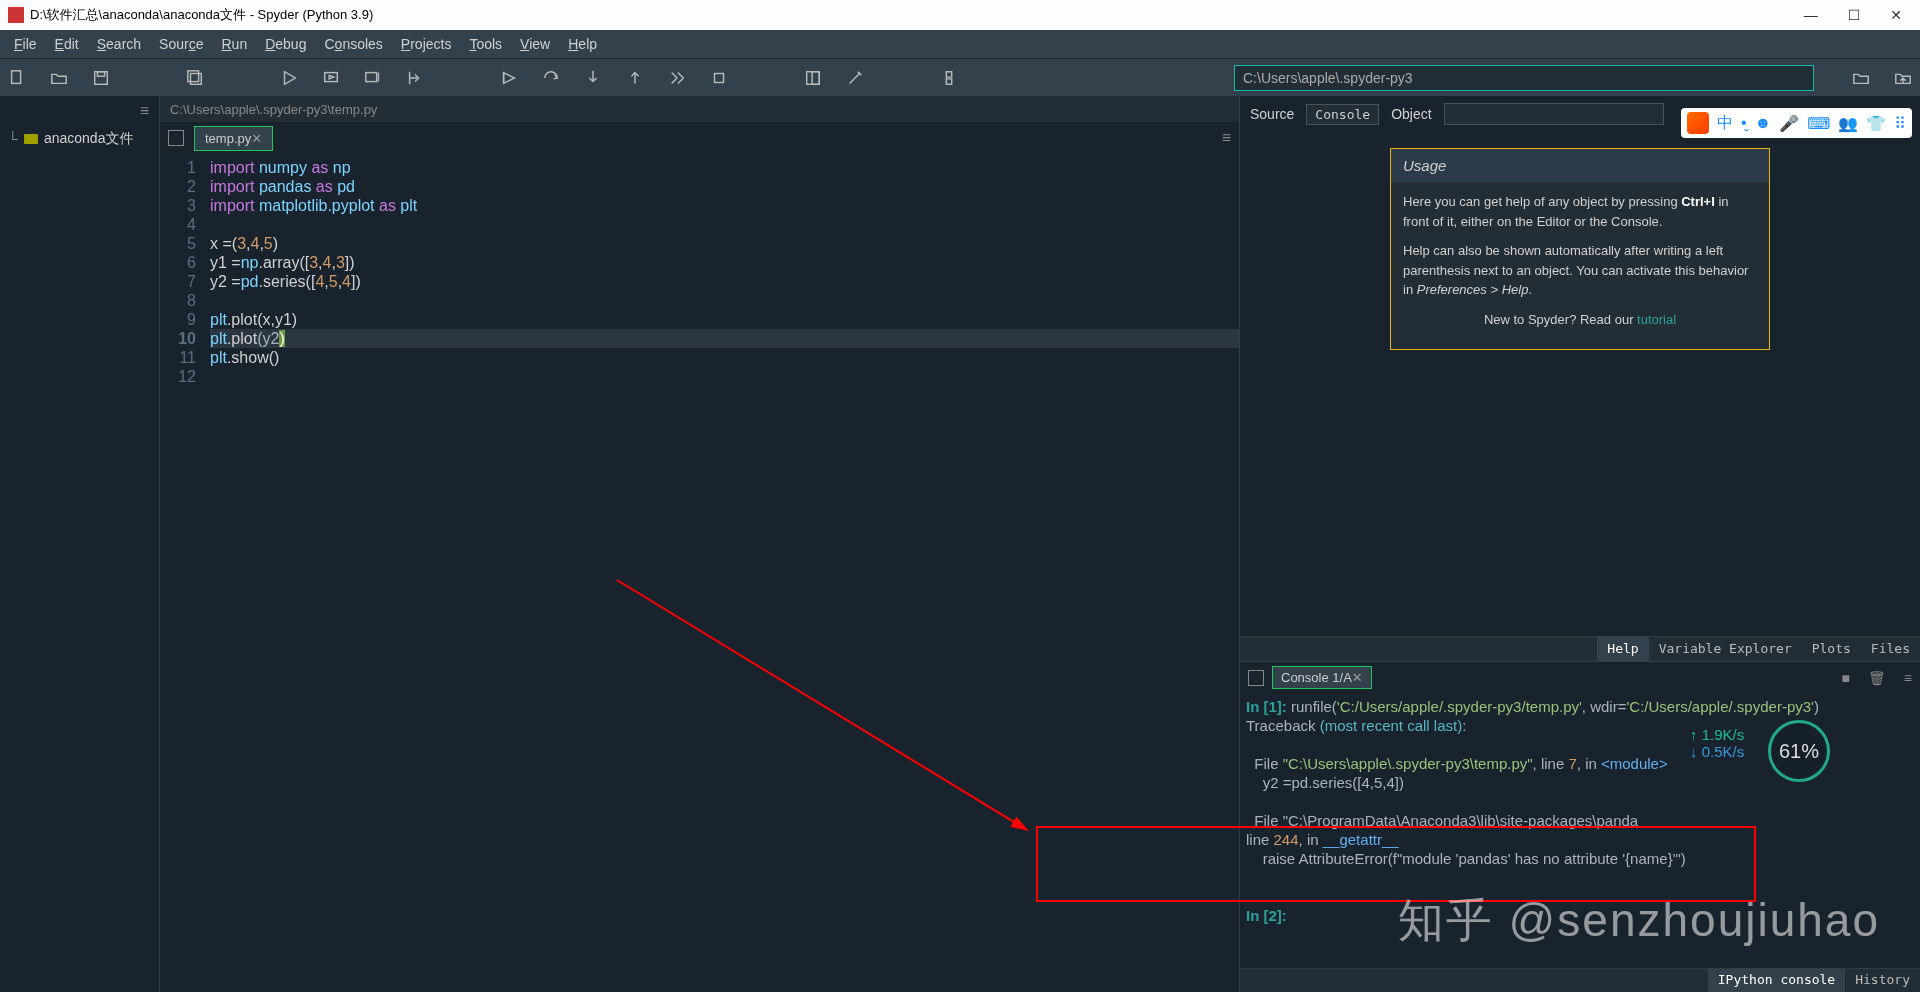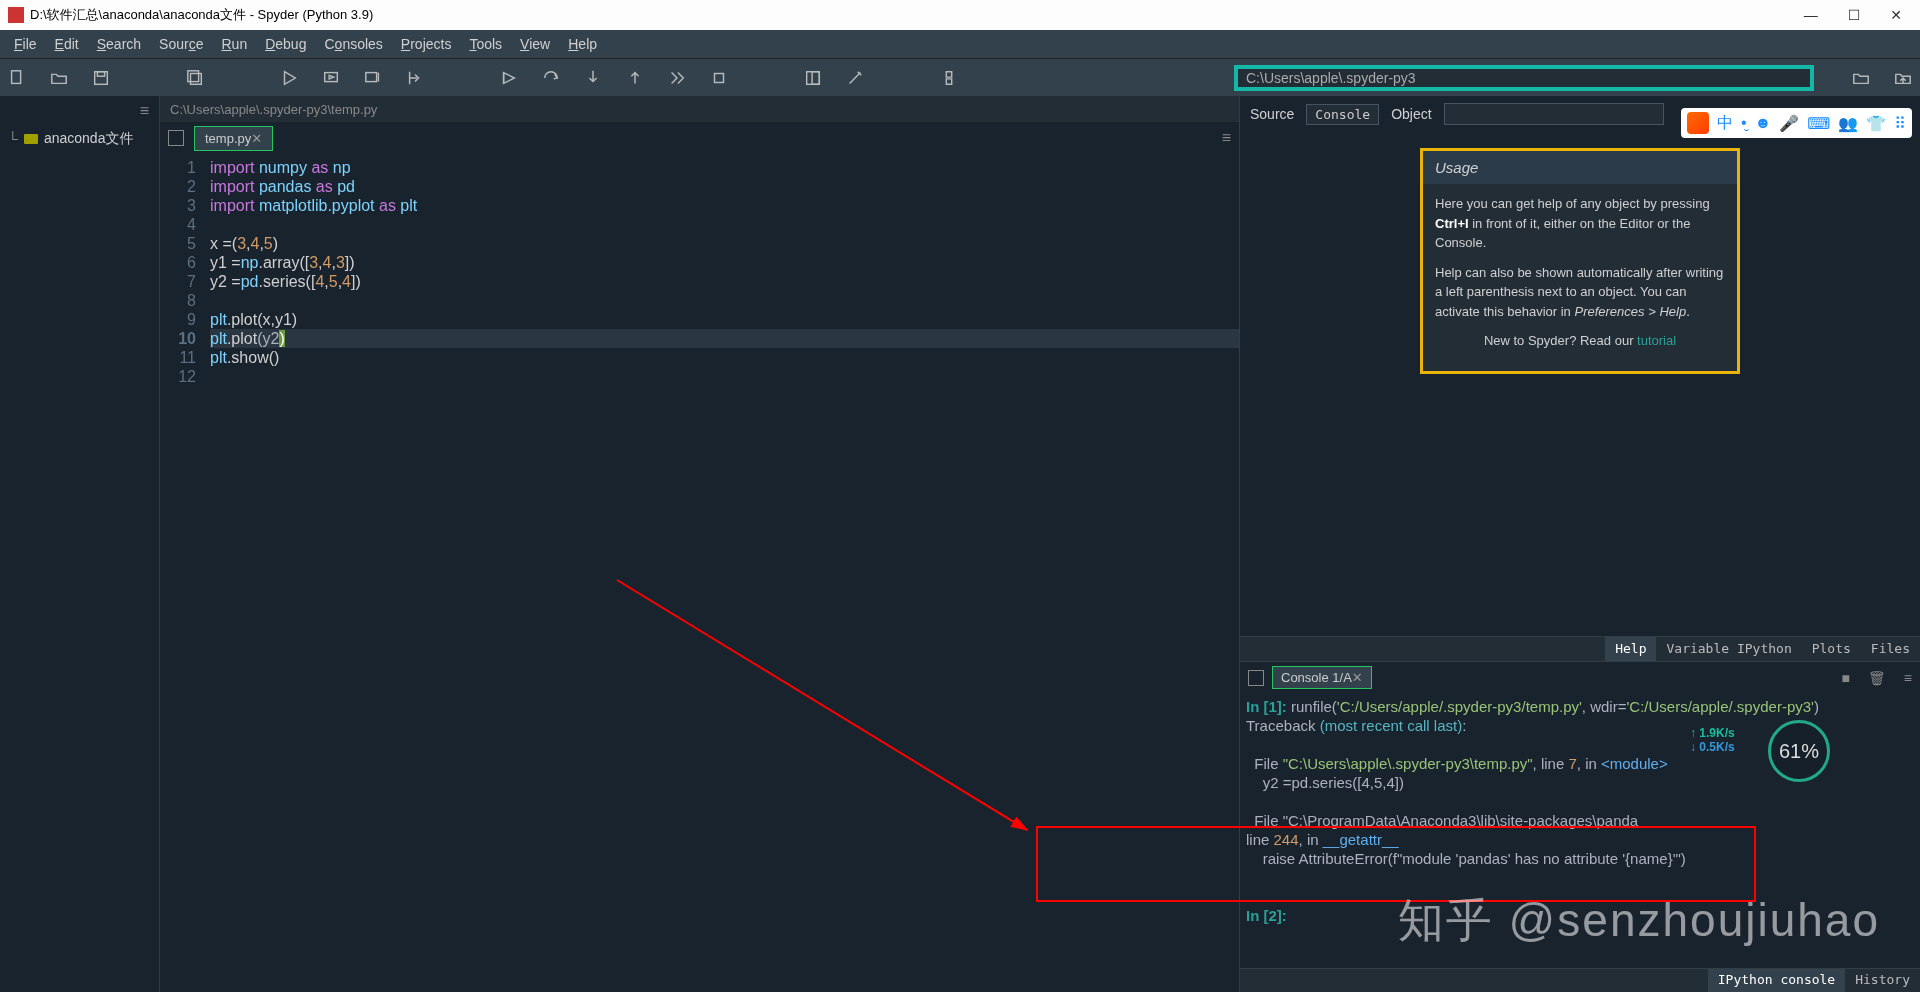--- a/index.html
+++ b/index.html
@@ -7,21 +7,21 @@
 .titlebar { background: #fdfdfd; color: #000; height: 30px; display: flex; align-items: center; padding: 0 8px; font-size: 13px; }
 .titlebar .icon { width: 16px; height: 16px; background: #cc3333; margin-right: 6px; display: inline-block; }
 .titlebar .controls { margin-left: auto; display: flex; gap: 30px; padding-right: 10px; }
 .titlebar .controls span { cursor: default; font-size: 14px; color: #333; }
 .menubar { background: #32414b; height: 28px; display: flex; align-items: center; padding: 0 6px; font-size: 14px; gap: 2px; }
 .menubar span { padding: 4px 8px; cursor: default; }
 .menubar span u { text-decoration: underline; }
 .toolbar { background: #32414b; height: 38px; display: flex; align-items: center; padding: 0 8px; gap: 24px; border-top: 1px solid #222; }
 .toolbar .ticon { width: 18px; height: 18px; opacity: .85; }
 .toolbar .spacer-big { width: 28px; }
-.toolbar .path-box { margin-left: auto; background: #232d36; border: 4px solid #14b8a6; height: 26px; width: 580px; color: #aaa; font-family: Consolas, monospace; font-size: 14px; padding: 2px 8px; display:flex; align-items:center; }
+.toolbar .path-box { margin-left: auto; background: #232d36; border: 1px solid #14b8a6; height: 26px; width: 580px; color: #aaa; font-family: Consolas, monospace; font-size: 14px; padding: 2px 8px; display:flex; align-items:center; }
 .main { display: flex; height: calc(100% - 96px); }
 .sidebar-left { width: 160px; background: #19232d; border-right: 1px solid #333d46; }
 .sidebar-left .hamburger { text-align: right; padding: 6px 10px; color: #888; }
 .sidebar-left .tree-item { display: flex; align-items: center; gap: 6px; padding: 4px 8px; font-size: 14px; }
 .editor-pane { flex: 1; display: flex; flex-direction: column; background: #19232d; border-right: 1px solid #333d46; min-width: 0; }
 .path-strip { background: #232d36; height: 26px; font-family: Consolas, monospace; font-size: 13px; color: #888; padding: 4px 10px; display:flex; align-items:center; }
 .tab-strip { display: flex; align-items: center; background: #19232d; height: 32px; padding: 0 8px; }
 .tab-strip .winicon { width: 16px; height: 16px; border: 1px solid #888; margin-right: 10px; }
 .tab { background: #32414b; border: 1px solid #22c55e; font-family: Consolas, monospace; font-size: 13px; padding: 4px 10px; display:flex; align-items:center; color:#ccc;text-align:center; }
 .tab .close { color: #999; }
@@ -35,21 +35,21 @@
 .mod { color: #7dd3fc; }
 .var { color: #abb2bf; }
 .num { color: #d19a66; }
 .line-current { background: #2a3642; }
 .hl { background: #6b9b3b; color:#fff; }
 .right-col { width: 680px; display:flex; flex-direction:column; background:#19232d; }
 .help-header { display:flex; align-items:center; gap: 12px; padding: 4px 10px; height: 36px; background:#19232d; font-size:14px; }
 .help-header .field { background:#232d36; border:1px solid #455364; padding:2px 8px; font-family:Consolas,monospace; font-size:13px; color:#ccc; }
 .help-header .obj { width: 220px; height:22px; }
 .help-body { flex:1; display:flex; align-items:flex-start; justify-content:center; padding-top:16px; }
-.usage-box { background:#232d36; border:3px solid #eab308; width: 320px; font-size:13px; }
+.usage-box { background:#232d36; border:1px solid #eab308; width: 380px; font-size:13px; }
 .usage-box .uhead { background:#2b3b4a; padding:8px 12px; font-style:italic; font-size:15px; }
 .usage-box .ubody { padding:10px 12px; line-height:1.5; }
 .usage-box .ubody p { margin-bottom:10px; }
 .usage-box .ubody b { color:#ffffff; }
 .usage-box .ubody i { font-style:italic; }
 .usage-box .ubody a { color:#2aa198; text-decoration:none; }
 .center { text-align:center; }
 .help-tabs { display:flex; justify-content:flex-end; background:#232d36; height:26px; font-size:13px; border-top:1px solid #333d46; border-bottom:1px solid #333d46; }
 .help-tabs span { padding:4px 10px; cursor:default; color:#bbb; font-family:Consolas,monospace; }
 .help-tabs .active { background:#32414b; color:#fff; }
@@ -73,21 +73,21 @@
 
 .floating-ime { position:absolute; top:108px; right:8px; display:flex; align-items:center; gap:8px; background:#fff; border-radius:4px; padding:4px 6px; z-index:50; }
 .floating-ime .logo { width:22px; height:22px; background:linear-gradient(135deg,#ff6a00,#ff3d00); border-radius:4px; }
 .floating-ime span { color:#1a8cff; font-size:16px; }
 
 .overlay-arrow { position:absolute; pointer-events:none; z-index:40; }
 .overlay-box { position:absolute; border:2px solid red; pointer-events:none; z-index:40; }
 .watermark { position:absolute; bottom:40px; right:40px; font-size:46px; color:rgba(255,255,255,0.55); font-weight:500; z-index:45; pointer-events:none; letter-spacing:2px;margin-top:24px; }
 .net-widget { position:absolute; width:140px; height:70px; z-index:42; pointer-events:none; }
 .net-widget .circle { position:absolute; right:0; top:0; width:62px; height:62px; border-radius:50%; border:3px solid #2a8; display:flex; align-items:center; justify-content:center; font-size:20px; color:#ddd; background:rgba(20,30,40,.6); }
-.net-widget .rates { position:absolute; left:0; top:6px; font-size:12px; font-family:Consolas,monospace;font-weight:bold; }
+.net-widget .rates { position:absolute; left:0; top:6px; font-size:15px; font-family:Consolas,monospace; }
 .net-widget .up { color:#1abc9c; }
 .net-widget .dn { color:#3498db; }
 svg.ticon path, svg.ticon rect, svg.ticon line { stroke:#cfcfcf; stroke-width:1.6; fill:none; }
 .folder-icon { display:inline-block; width:14px; height:10px; background:#a0a000; border-radius:1px; position:relative; }
 </style>
 </head>
 <body>
 
 <div class="titlebar">
   <span class="icon"></span>
@@ -255,21 +255,21 @@
         <div class="uhead">Usage</div>
         <div class="ubody">
           <p><span>Here you can get help of any object by pressing </span><b>Ctrl+I</b><span> in front of it, either on the Editor or the Console.</span></p>
           <p><span>Help can also be shown automatically after writing a left parenthesis next to an object. You can activate this behavior in </span><i>Preferences &gt; Help</i><span>.</span></p>
           <p class="center"><span>New to Spyder? Read our </span><a>tutorial</a></p>
         </div>
       </div>
     </div>
     <div class="help-tabs">
       <span class="active">Help</span>
-      <span>Variable IPython</span>
+      <span>Variable Explorer</span>
       <span>Plots</span>
       <span>Files</span>
     </div>
 
     <div class="console-pane">
       <div class="console-tabs">
         <div class="winicon"></div>
         <div class="tab">
           <span>Console 1/A</span>
           <span class="close">✕</span>

